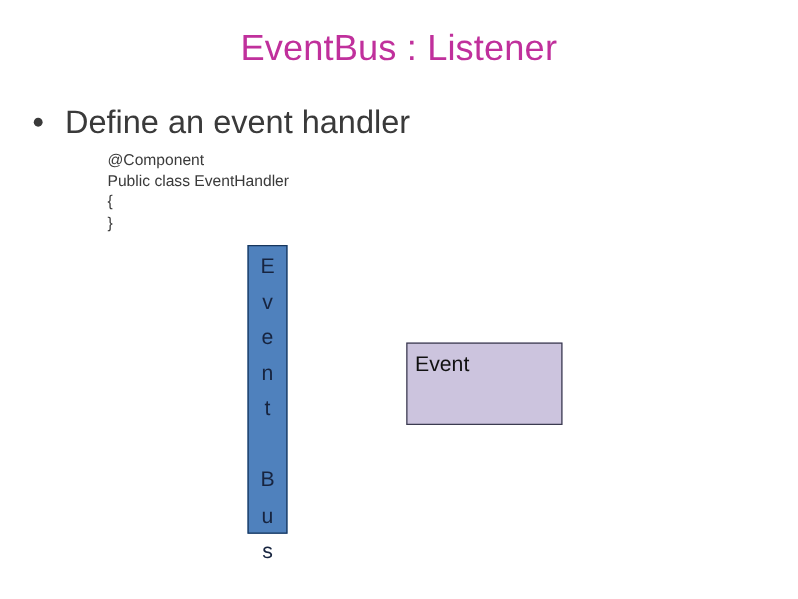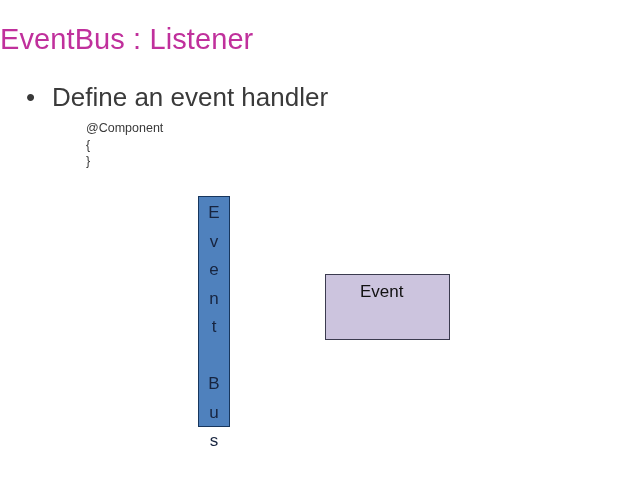--- a/index.html
+++ b/index.html
@@ -23,21 +23,21 @@
     height: 479px;
     background: #ffffff;
   }
 
   
   #slide-title {
     position: absolute;
     left: 0;
     top: 22px;
     width: 638px;
-    text-align: left;
+    text-align: center;
     font-size: 29px;
     line-height: 34px;
     letter-spacing: 0.1px;
     color: #C0309C;
     white-space: pre;
   }
 
   
   #bullet-row {
     position: absolute;
@@ -116,37 +116,37 @@
     box-sizing: border-box;
     background: #CCC4DE;
     border: 1.5px solid #3B3B4F;
     padding: 5px 0 0 6px;
   }
   #handler-box .handler-line {
     font-size: 17px;
     line-height: 24px;
     color: #111111;
     white-space: pre;
-    margin-left: 28px;
   }
 </style>
 </head>
 <body>
 
 <div id="slide">
 
   <div id="slide-title">EventBus : Listener</div>
 
   <div id="bullet-row">
     <span id="bullet-marker">•</span>
     <span id="bullet-text">Define an event handler</span>
   </div>
 
   <div id="code-block">
     <div class="code-line">@Component</div>
+    <div class="code-line">Public class EventHandler</div>
     <div class="code-line">{</div>
     <div class="code-line">}</div>
   </div>
 
   <div id="eventbus-bar">
     <div id="eventbus-letters">
       <div class="bar-letter">E</div>
       <div class="bar-letter">v</div>
       <div class="bar-letter">e</div>
       <div class="bar-letter">n</div>

